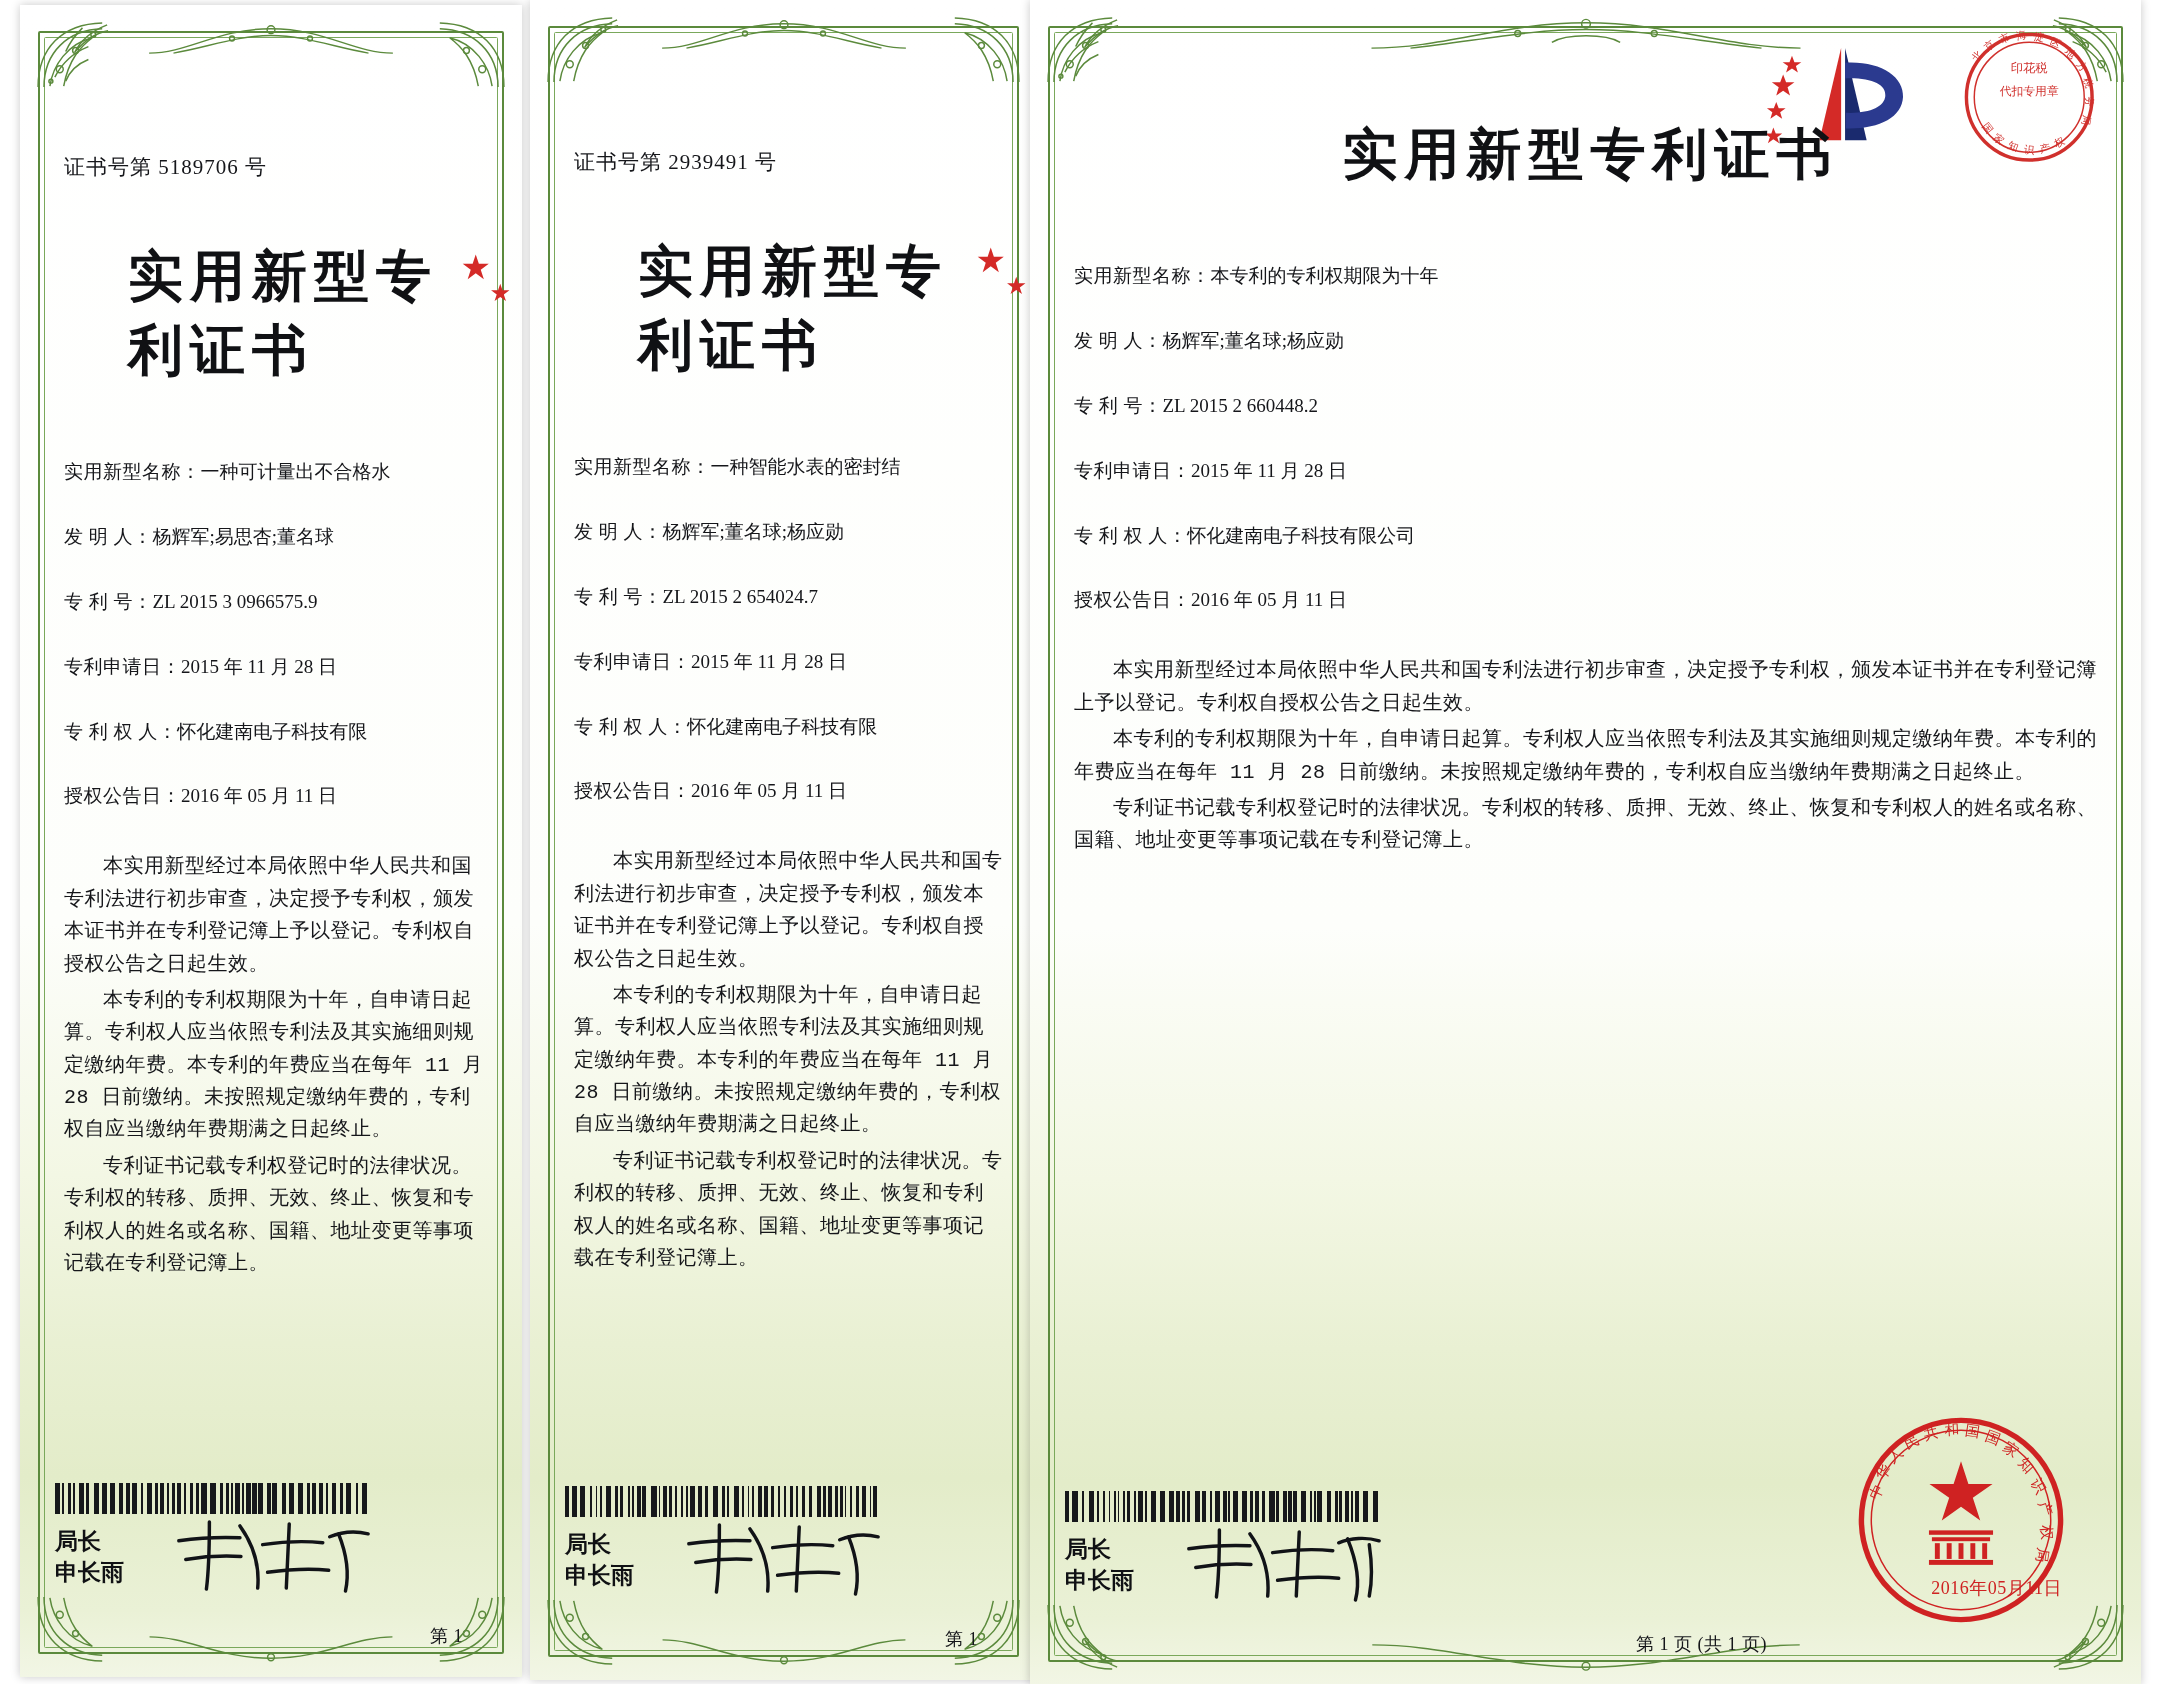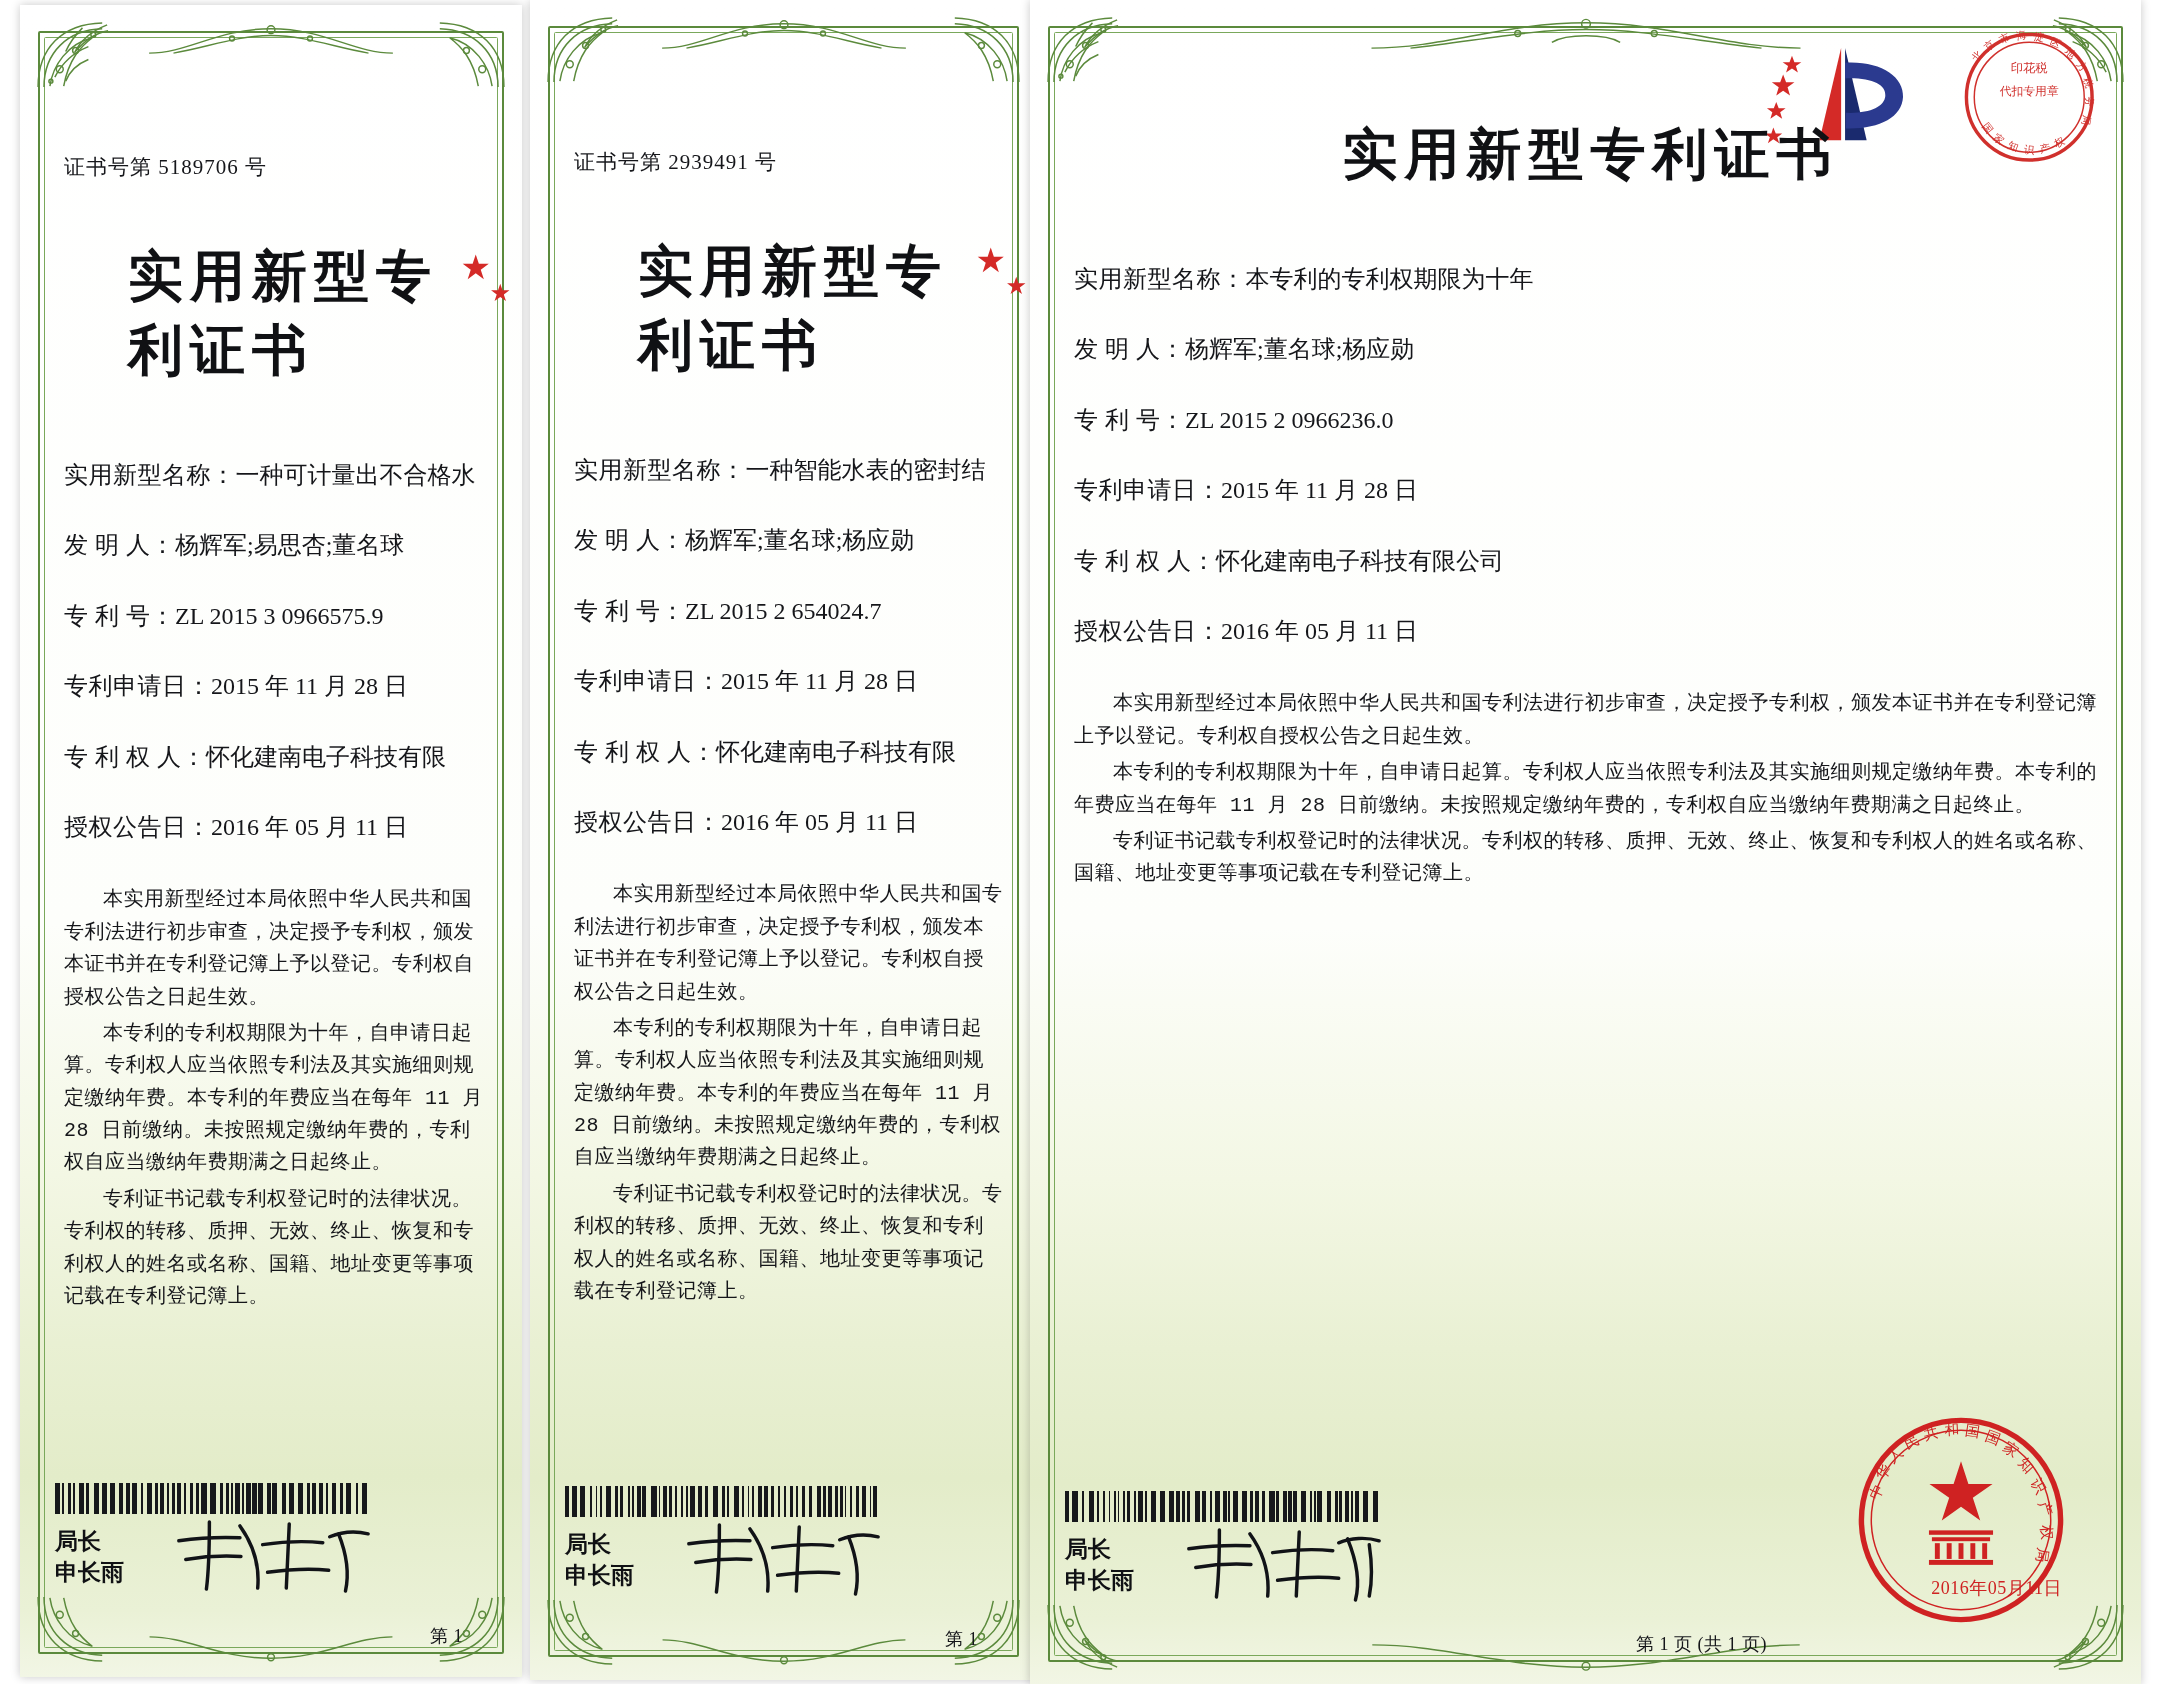--- a/index.html
+++ b/index.html
@@ -130,21 +130,21 @@
     font-size: 55px;
     font-weight: bold;
     letter-spacing: 7px;
     color: #101114;
     font-family: "DejaVu Serif", "Liberation Serif", serif;
   }
   .cert.c1 .title, .cert.c2 .title { text-align: left; padding-left: 64px; }
 
   .fields {
     margin-top: 74px;
-    font-size: 24px;
+    font-size: 19px;
     color: #15161a;
     line-height: 1.1;
   }
   .field-row {
     display: flex;
     align-items: baseline;
     margin-bottom: 44px;
     white-space: nowrap;
   }
   .flabel { letter-spacing: 0.5px; }
@@ -864,21 +864,21 @@
         <div class="field-row">
           <span class="flabel">实用新型名称：</span>
           <span class="fvalue">本专利的专利权期限为十年</span>
         </div>
         <div class="field-row">
           <span class="flabel">发 明 人：</span>
           <span class="fvalue">杨辉军;董名球;杨应勋</span>
         </div>
         <div class="field-row">
           <span class="flabel">专 利 号：</span>
-          <span class="fvalue">ZL 2015 2 0966236.0</span>
+          <span class="fvalue">ZL 2015 2 660448.2</span>
         </div>
         <div class="field-row">
           <span class="flabel">专利申请日：</span>
           <span class="fvalue">2015 年 11 月 28 日</span>
         </div>
         <div class="field-row">
           <span class="flabel">专 利 权 人：</span>
           <span class="fvalue">怀化建南电子科技有限公司</span>
         </div>
         <div class="field-row">

